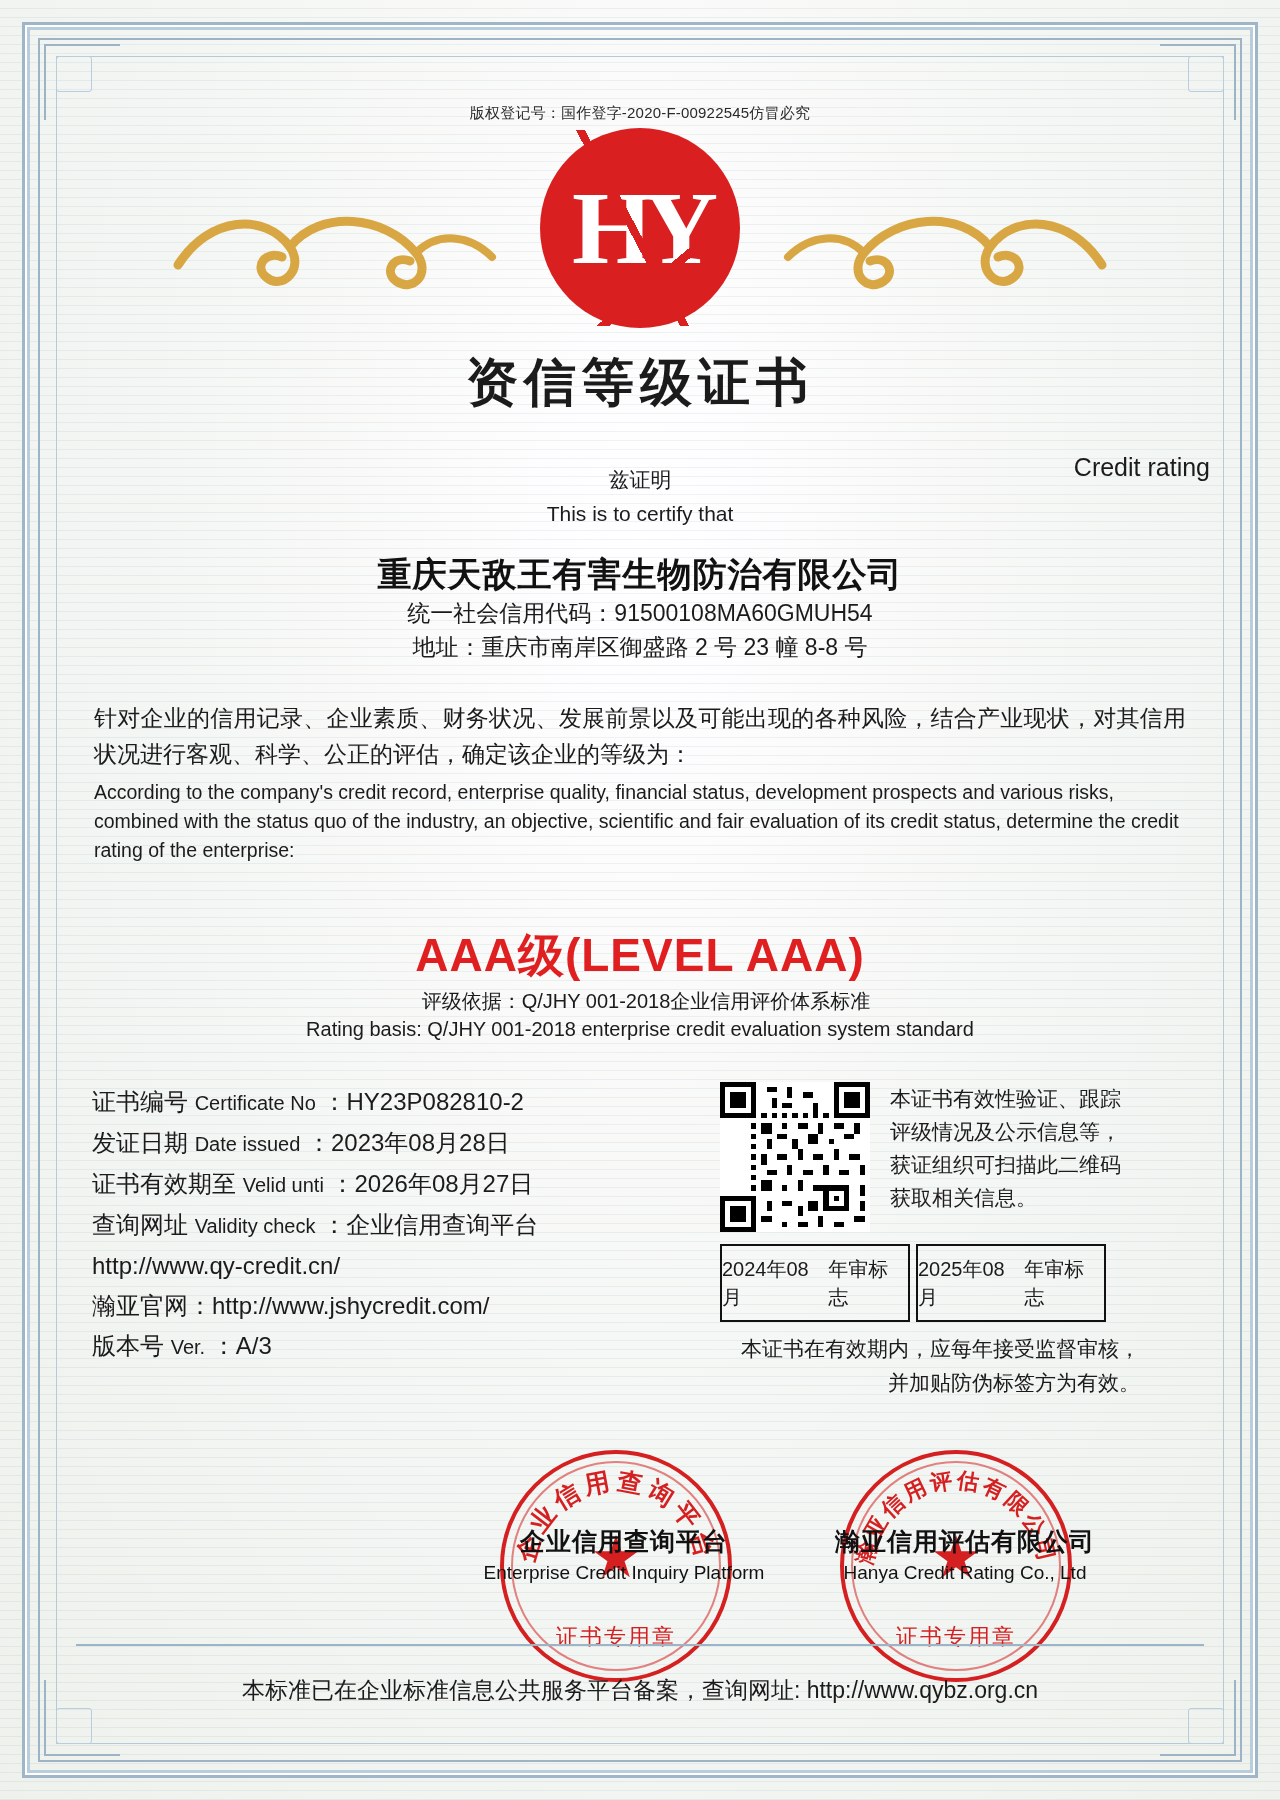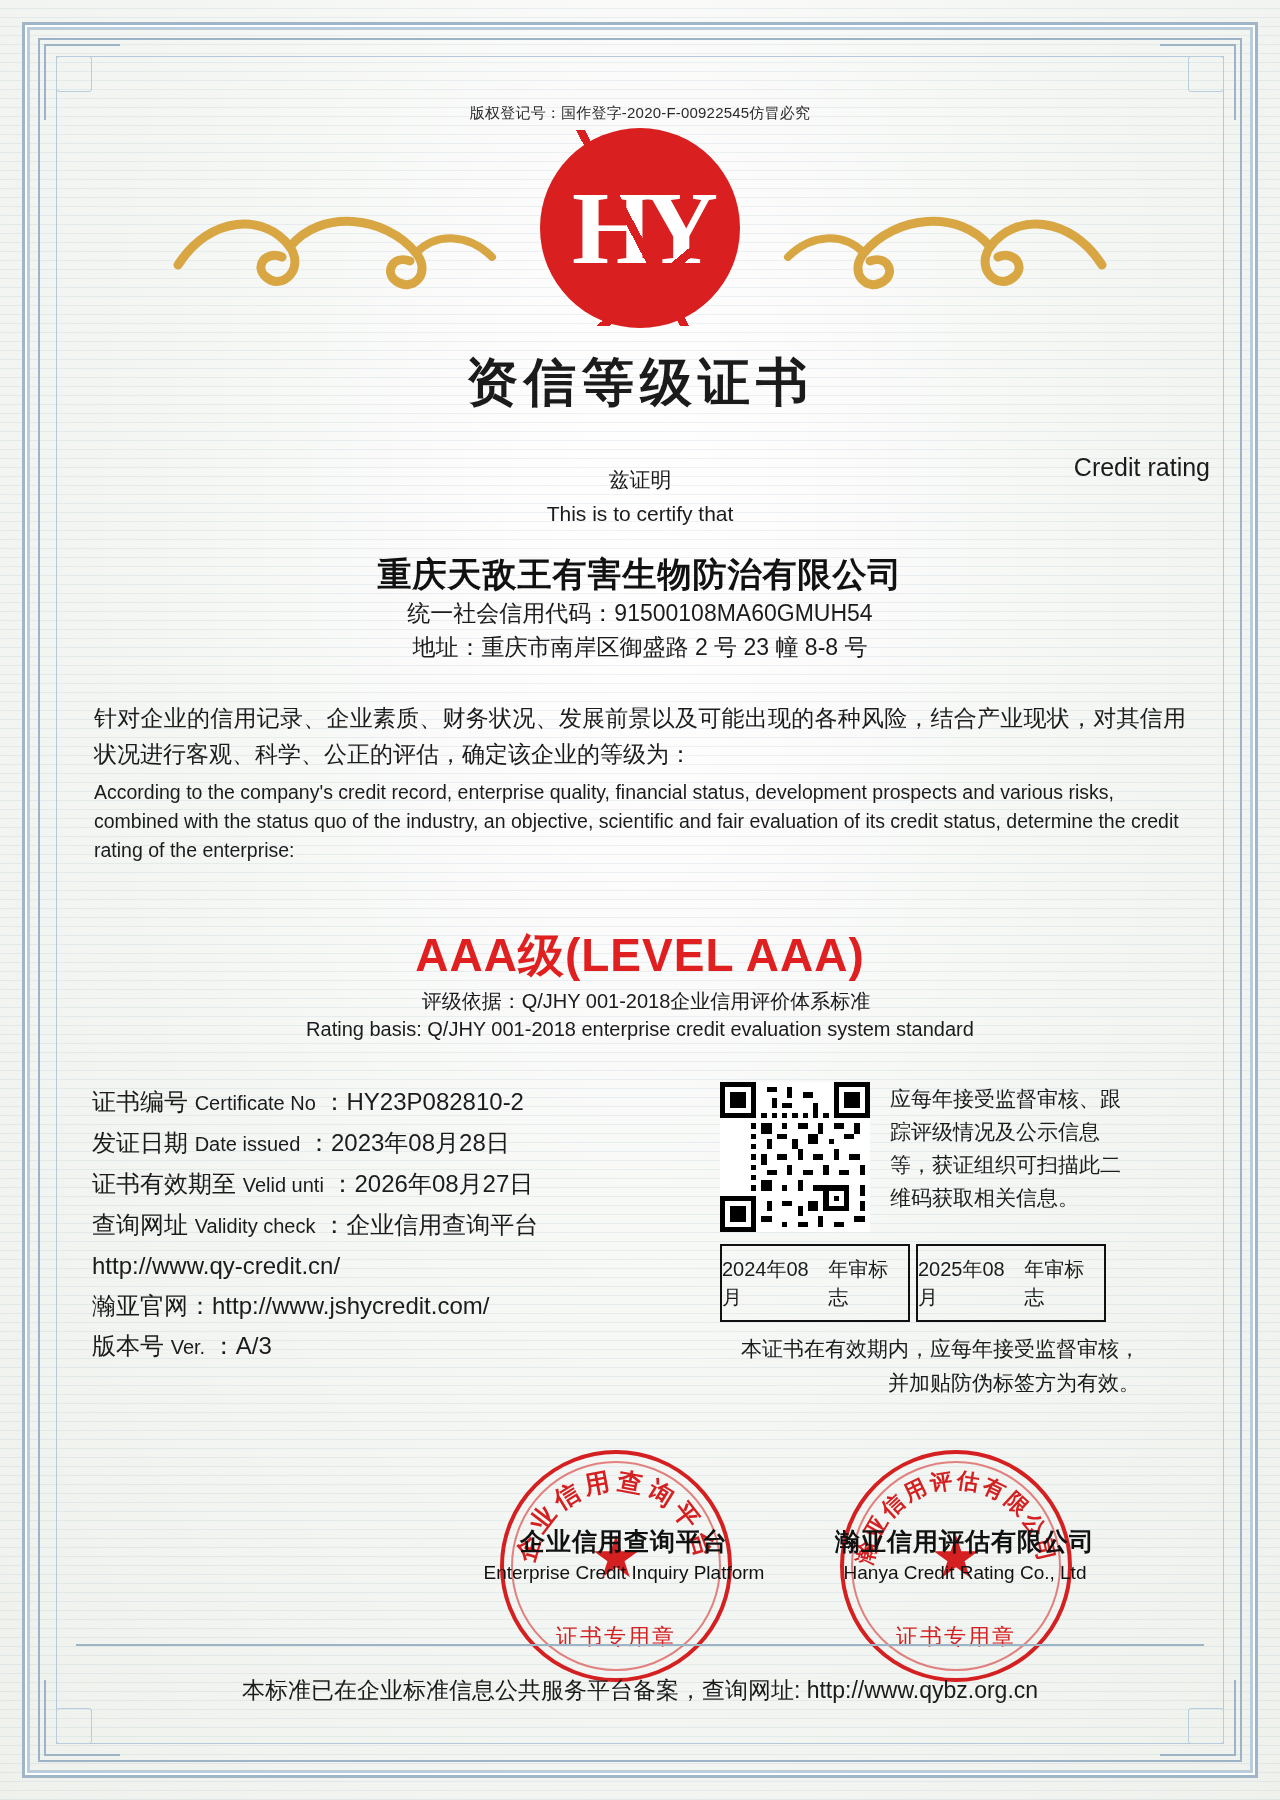--- a/index.html
+++ b/index.html
@@ -379,21 +379,21 @@
             <rect x="15" y="27" width="2" height="1"></rect>
               <rect x="19" y="26" width="1" height="2"></rect>
             <rect x="22" y="27" width="2" height="1"></rect>
               <rect x="26" y="26" width="2" height="1"></rect>
             <rect x="27" y="20" width="1" height="2"></rect>
               <rect x="27" y="23" width="1" height="2"></rect>
           </g>
         </svg>
       </div>
 
-      <div class="qr-note">应每年接受监督审核、跟踪评级情况及公示信息等，获证组织可扫描此二维码获取相关信息。</div>
+      <div class="qr-note">本证书有效性验证、跟踪评级情况及公示信息等，获证组织可扫描此二维码获取相关信息。</div>
 
       <div class="stamps-row">
         <div class="stamp-box">
           <span>2024年08月</span>
           <span>年审标志</span>
         </div>
         <div class="stamp-box">
           <span>2025年08月</span>
           <span>年审标志</span>
         </div>

